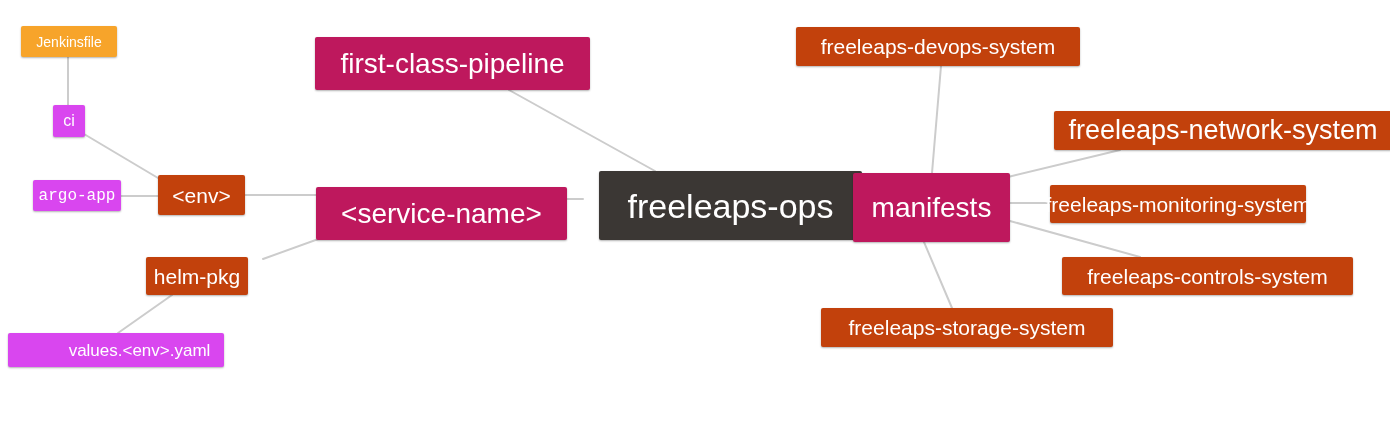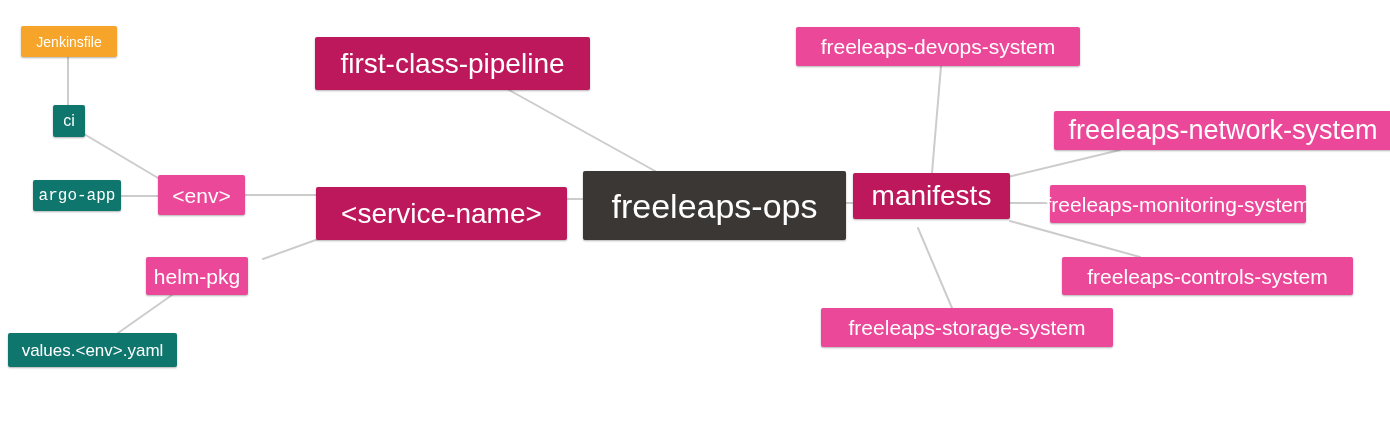--- a/index.html
+++ b/index.html
@@ -32,24 +32,24 @@
     align-items: center;
     justify-content: center;
     color: #ffffff;
     border-radius: 2px;
     white-space: nowrap;
     box-shadow: 0 1px 2px rgba(0,0,0,0.30);
     cursor: pointer;
     user-select: none;
     line-height: 1;
   }
-  .c-green  { background: #ec4899; }
+  .c-green  { background: #c2410c; }
   .c-blue   { background: #be185d; }
   .c-dark   { background: #3b3734; }
-  .c-red    { background: #0f766e; }
+  .c-red    { background: #d946ef; }
   .c-orange { background: #f7a42a; }
 </style>
 </head>
 <body>
 
 <div id="canvas">
 
   <svg id="edges" viewBox="0 0 1390 421">
     <line x1="68" y1="57" x2="68" y2="105"></line>
     <line x1="84" y1="134" x2="158" y2="178"></line>
@@ -74,25 +74,25 @@
   <div class="node c-red" style="left:33px;  top:180px; width:88px;  height:31px; font-size:16px;font-family:Liberation Mono, monospace;">argo-app</div>
 
   <div class="node c-green" style="left:158px; top:175px; width:87px;  height:40px; font-size:21px;">&lt;env&gt;</div>
 
   <div class="node c-blue" style="left:315px; top:37px;  width:275px; height:53px; font-size:28px;">first-class-pipeline</div>
 
   <div class="node c-blue" style="left:316px; top:187px; width:251px; height:53px; font-size:28px;">&lt;service-name&gt;</div>
 
   <div class="node c-green" style="left:146px; top:257px; width:102px; height:38px; font-size:21px;">helm-pkg</div>
 
-  <div class="node c-red" style="left:8px;   top:333px; width:169px; height:34px; font-size:17px;">values.&lt;env&gt;.yaml</div>
+  <div class="node c-red" style="left:8px;   top:333px; width:169px; height:34px; font-size:17px;padding-left:47px;">values.&lt;env&gt;.yaml</div>
 
-  <div class="node c-dark" style="left:583px; top:171px; width:263px; height:69px; font-size:34px;">freeleaps-ops</div>
+  <div class="node c-dark" style="left:599px; top:171px; width:263px; height:69px; font-size:34px;">freeleaps-ops</div>
 
-  <div class="node c-blue" style="left:853px; top:173px; width:157px; height:46px; font-size:28px;">manifests</div>
+  <div class="node c-blue" style="left:853px; top:173px; width:157px; height:69px; font-size:28px;">manifests</div>
 
   <div class="node c-green" style="left:796px; top:27px;  width:284px; height:39px; font-size:21px;">freeleaps-devops-system</div>
 
   <div class="node c-green" style="left:1054px;top:111px; width:338px; height:39px; font-size:27px;">freeleaps-network-system</div>
 
   <div class="node c-green" style="left:1050px;top:185px; width:256px; height:38px; font-size:21px;">freeleaps-monitoring-system</div>
 
   <div class="node c-green" style="left:1062px;top:257px; width:291px; height:38px; font-size:21px;">freeleaps-controls-system</div>
 
   <div class="node c-green" style="left:815px; top:308px; width:292px; height:39px; font-size:21px;margin-left:6px;">freeleaps-storage-system</div>

